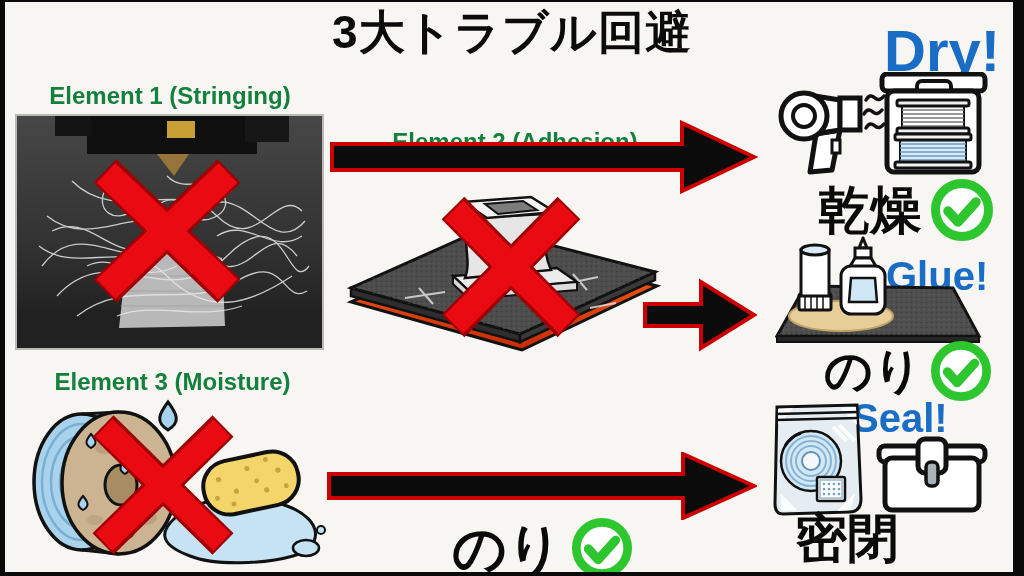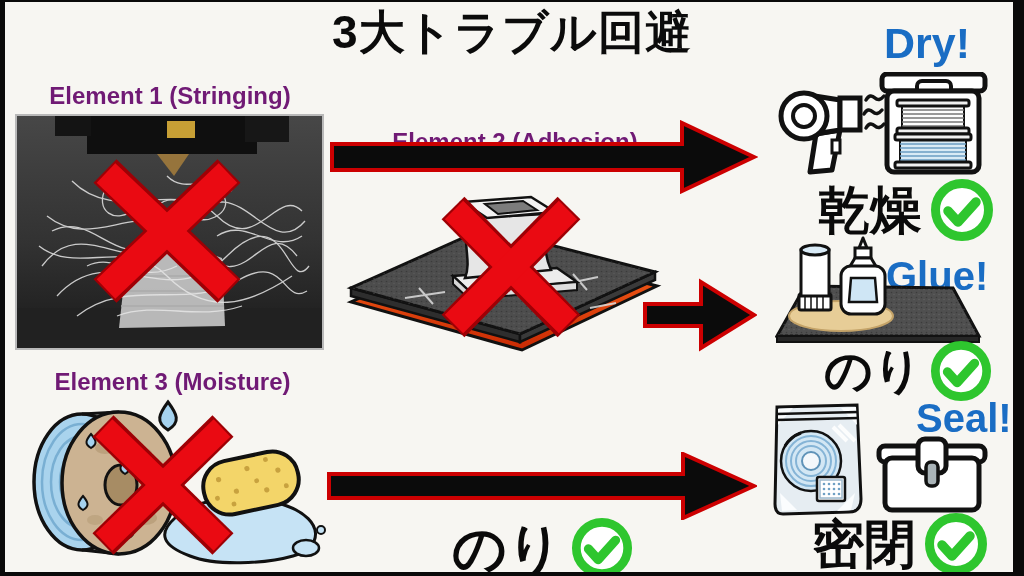--- a/index.html
+++ b/index.html
@@ -14,28 +14,28 @@
   .edge-right { right:0; top:0; width:11px; height:576px; }
   .edge-top   { left:0; top:0; width:1024px; height:2px; }
   .edge-bottom{ left:0; bottom:0; width:1024px; height:4px; }
 
   .title {
     left:0; top:2px; width:1024px; text-align:center;
     font-size:46px; font-weight:bold; color:#0b0b0b; letter-spacing:1px;
     white-space:nowrap;
   }
   .elabel {
-    font-size:24px; font-weight:bold; color:#701a75;
+    font-size:24px; font-weight:bold; color:#15803d;
     text-align:center; white-space:nowrap;
   }
   .tag-blue {
     font-size:40px; font-weight:bold; color:#1a6dc4; white-space:nowrap;
     line-height:1;
   }
-  .tag-dry { font-size:43px; }
+  .tag-dry { font-size:58px; }
   .caption-row { display:flex; align-items:center; gap:8px;margin-top:8px; }
   .caption {
     font-weight:bold; color:#0a0a0a; line-height:1; white-space:nowrap;
   }
   .photo-frame {
     border:2px solid #b9b9b9; background:#2a2a2a;
   }
   svg { display:block; }
 </style>
 </head>
@@ -292,21 +292,21 @@
   </svg>
 
   <div class="abs caption-row" style="left:824px; top:332px; height:62px;">
     <span class="caption" style="font-size:48px;">のり</span>
     <svg width="62" height="62" viewBox="0 0 64 64">
       <circle cx="32" cy="32" r="26.5" fill="#fff" stroke="#2ec62e" stroke-width="9"></circle>
       <path d="M18,33 L28,44 L46,24" fill="none" stroke="#2ec62e" stroke-width="9.5" stroke-linecap="round" stroke-linejoin="round"></path>
     </svg>
   </div>
 
-  <div class="abs tag-blue" style="left:916px; top:398px;">Seal!</div>
+  <div class="abs tag-blue" style="left:852px; top:398px;">Seal!</div>
 
   <svg class="abs" style="left:771px; top:399px;" width="92" height="117" viewBox="0 0 92 117">
     <path d="M6,8 L86,6 L90,100 Q90,113 78,113 L12,115 Q4,115 4,105 Z" fill="#e6edf2" stroke="#111" stroke-width="3"></path>
     <polygon points="7,10 22,9 7,26" fill="#fbfdfe"></polygon>
     <polygon points="85,8 70,9 86,26" fill="#fbfdfe"></polygon>
     <polygon points="11,112 26,111 9,94" fill="#fbfdfe"></polygon>
     <polygon points="80,111 66,112 84,94" fill="#fbfdfe"></polygon>
     <path d="M5,15 L87,13 M5,21 L87,19" stroke="#111" stroke-width="2.5"></path>
     <path d="M62,28 L76,42 M68,26 L84,42" stroke="#fff" stroke-width="4" opacity="0.9"></path>
     <g>
@@ -337,21 +337,21 @@
     </g>
   </svg>
 
   <svg class="abs" style="left:876px; top:436px;" width="112" height="78" viewBox="0 0 112 78">
     <rect x="3" y="10" width="106" height="16" rx="6" fill="#fff" stroke="#111" stroke-width="5"></rect>
     <rect x="9" y="22" width="94" height="52" rx="7" fill="#fff" stroke="#111" stroke-width="5"></rect>
     <rect x="42" y="3" width="28" height="34" rx="7" fill="#fff" stroke="#111" stroke-width="5"></rect>
     <rect x="50" y="26" width="12" height="24" rx="5" fill="#aab4b8" stroke="#111" stroke-width="3.5"></rect>
   </svg>
 
-  <div class="abs caption-row" style="left:812px; top:504px; height:64px;">
+  <div class="abs caption-row" style="left:795px; top:504px; height:64px;flex-direction:column;">
     <span class="caption" style="font-size:52px;">密閉</span>
     <svg width="64" height="64" viewBox="0 0 64 64">
       <circle cx="32" cy="32" r="26.5" fill="#fff" stroke="#2ec62e" stroke-width="9"></circle>
       <path d="M18,33 L28,44 L46,24" fill="none" stroke="#2ec62e" stroke-width="9.5" stroke-linecap="round" stroke-linejoin="round"></path>
     </svg>
   </div>
 
   <div class="edge edge-left"></div>
   <div class="edge edge-right"></div>
   <div class="edge edge-top"></div>

